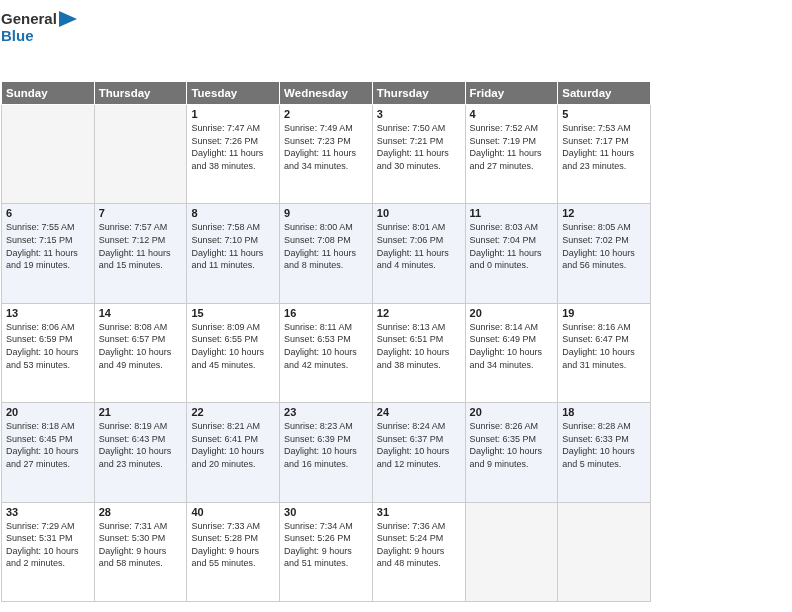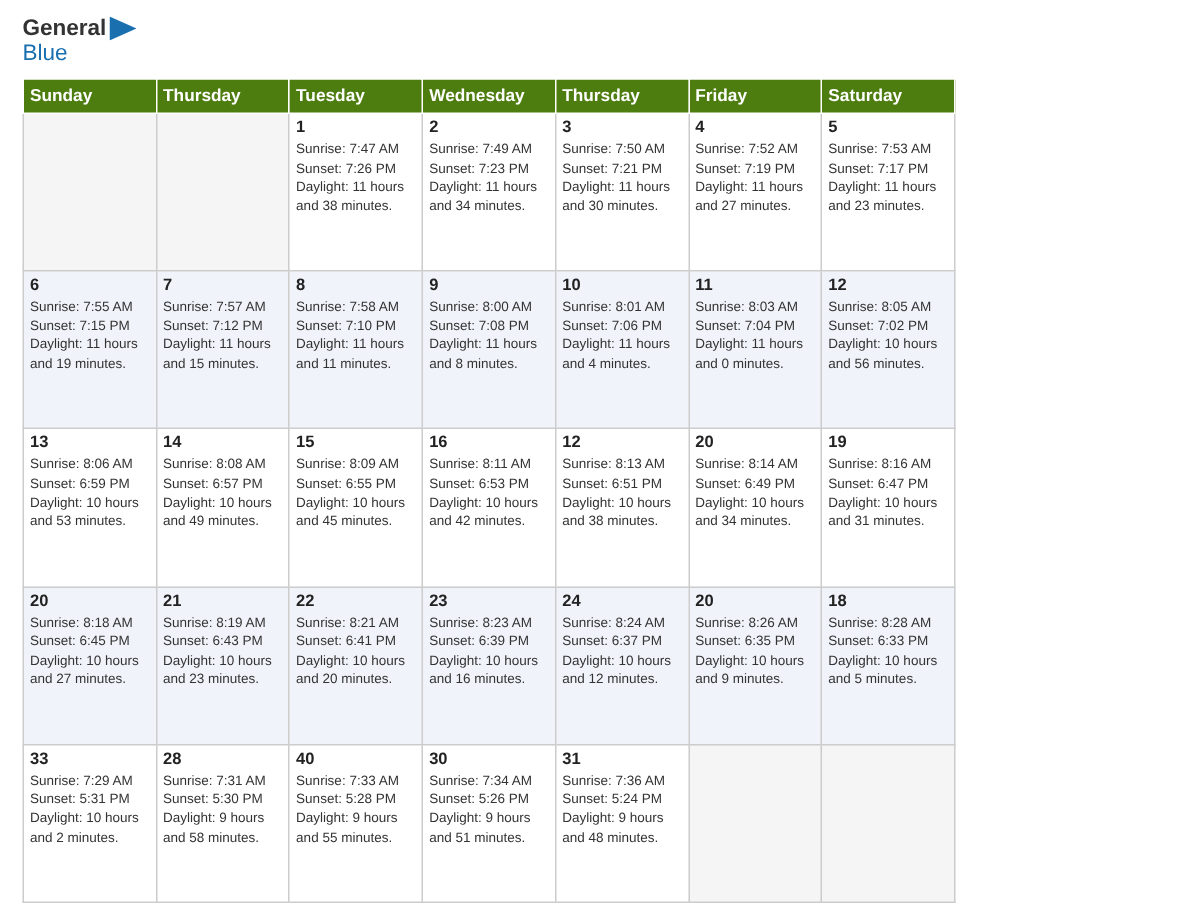--- a/index.html
+++ b/index.html
@@ -6,23 +6,24 @@
     body {
       font-family: Arial, sans-serif;
       background: #fff;
       width: 792px;
       height: 612px;
       overflow: hidden;
     }
     .page {
       width: 652px;
       height: 612px;
-      padding: 10px 15px;
+      padding: 10px 1px;
       display: flex;
       flex-direction: column;
+      gap: 29px;
     }
     .header {
       display: flex;
       justify-content: space-between;
       align-items: flex-start;
       margin-bottom: 8px;
     }
     .logo {
       display: flex;
       align-items: center;
@@ -40,21 +41,21 @@
       font-size: 14px;
       color: #555;
     }
     .calendar-table {
       width: 100%;
       border-collapse: collapse;
       flex: 1;
       table-layout: fixed;
     }
     .calendar-table th {
-      background-color: #4d7c0f;
+      background-color: #737373;
       color: #fff;
       font-size: 11.5px;
       font-weight: bold;
       padding: 5px 4px;
       text-align: left;
       border: 1px solid #fff;
     }
     .calendar-table td {
       border: 1px solid #ccc;
       vertical-align: top;
@@ -89,21 +90,21 @@
 <div class="page">
   <div class="header">
     <div class="logo">
     <div style="display:flex;flex-direction:column;align-items:flex-start;">
       <div style="display:flex;align-items:center;gap:2px;">
         <span style="font-size:15px;font-weight:bold;color:#333;">General</span>
         <svg width="18" height="16" viewBox="0 0 18 16">
           <polygon points="0,0 18,8 0,16" fill="#1a6faf"></polygon>
         </svg>
       </div>
-      <span style="font-size:15px;font-weight:normal;color:#1a6faf;">Blue</span>
+      <span style="font-size:15px;font-weight:bold;color:#1a6faf;">Blue</span>
     </div>
   </div>
     <div class="title-area">
       <div class="month-title"></div>
       <div class="location"></div>
     </div>
   </div>
 
   <table class="calendar-table">
     <thead>

